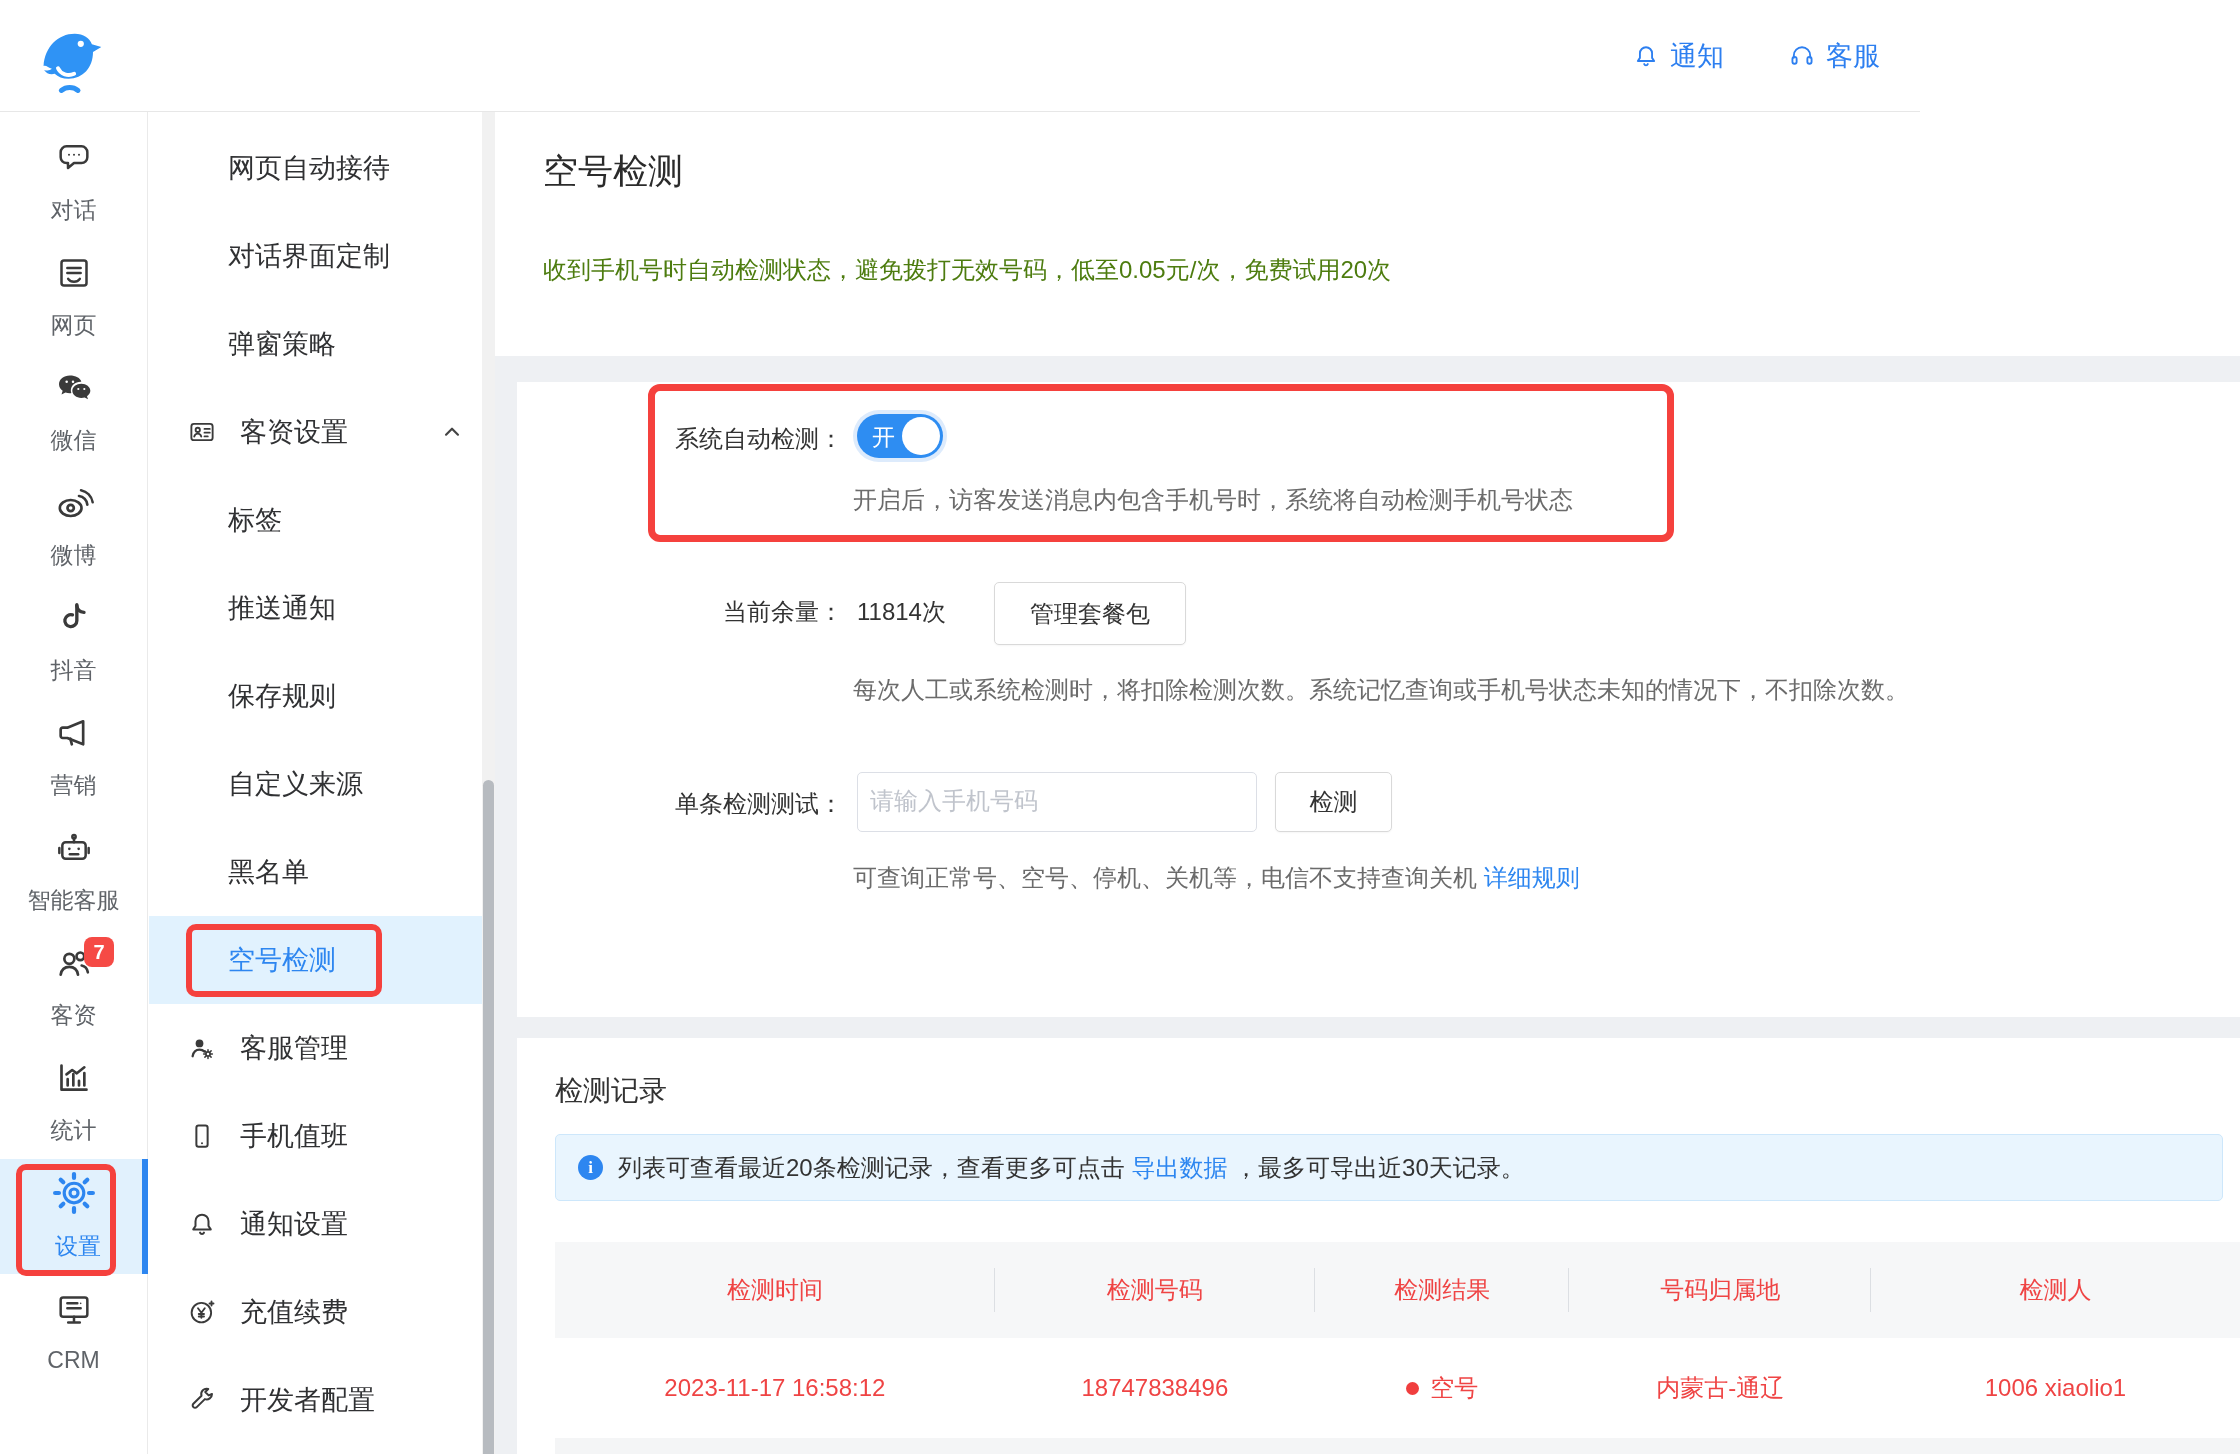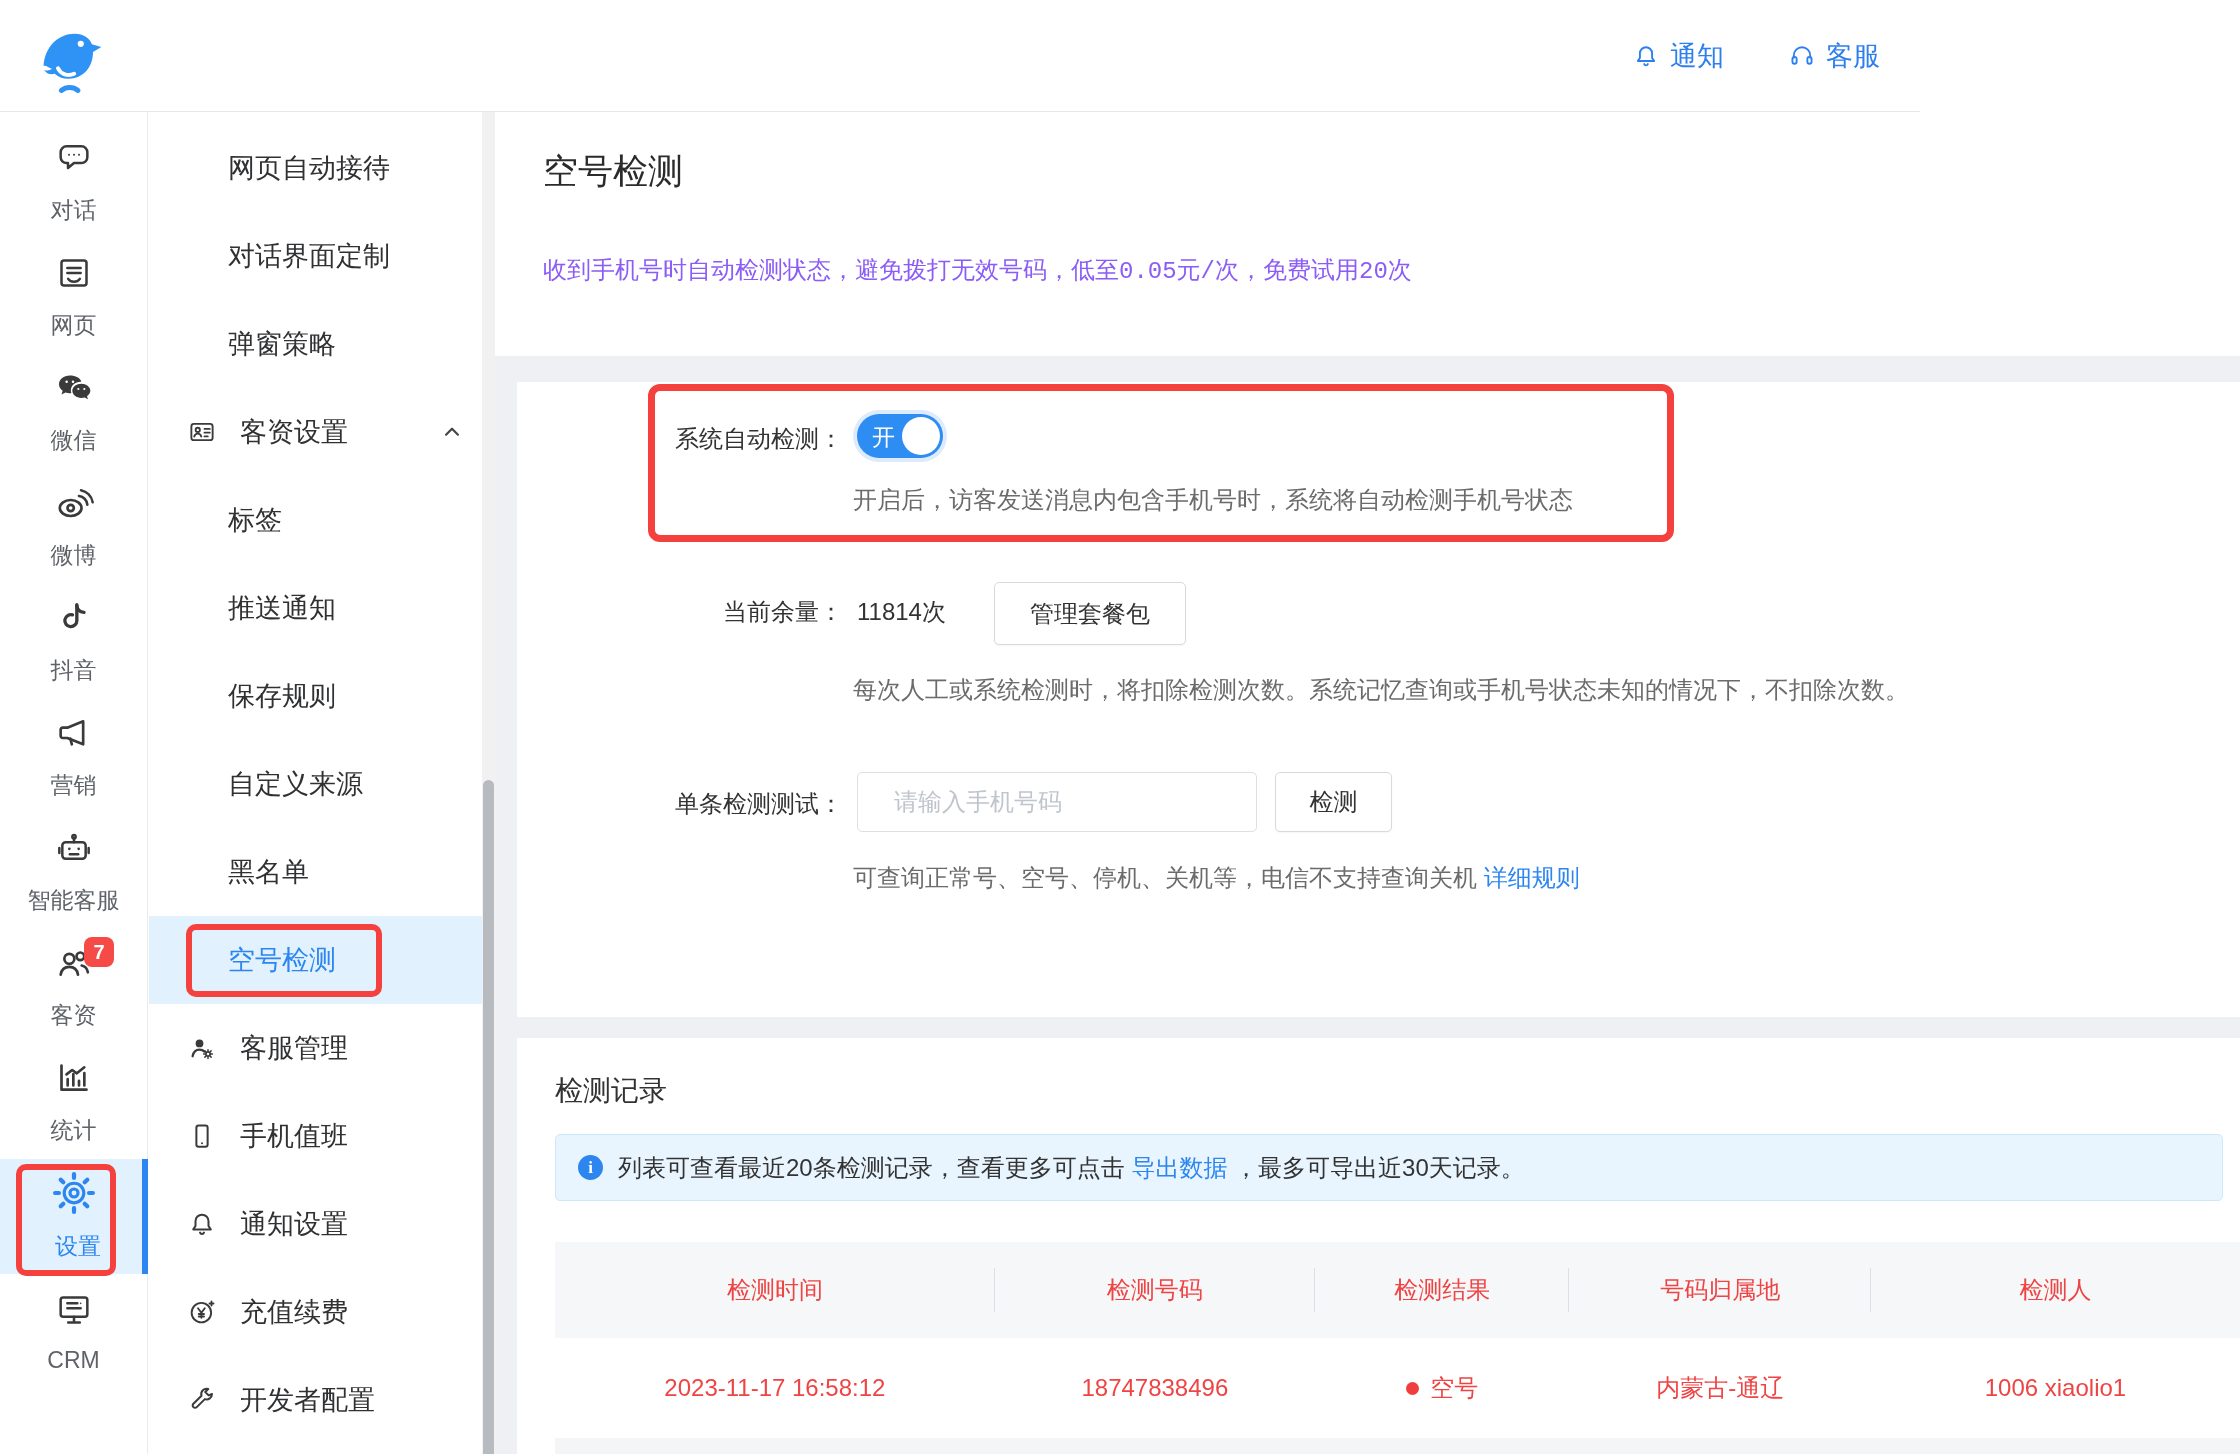--- a/index.html
+++ b/index.html
@@ -41,41 +41,41 @@
   .s2-item.active .abar { position:absolute; right:0; top:0; width:6px; height:100%;
     background:#2d86f0; }
   .chev { margin-left:auto; margin-right:30px; }
   .sb-track { position:absolute; right:0; top:0; width:13px; height:100%; background:#f1f1f1; }
   .sb-thumb { position:absolute; right:1px; top:668px; width:11px; height:700px;
     background:#b7bbc0; border-radius:6px; }
   
   .main { position:absolute; left:495px; top:112px; right:0; bottom:0; background:#eef0f3; }
   .header-card { position:absolute; left:0; top:0; right:0; height:244px; background:#fff; }
   .page-title { position:absolute; left:48px; top:36px; font-size:35px; font-weight:500; color:#2b2b2b; }
-  .page-subtitle { position:absolute; left:48px; top:142px; font-size:24px; color:#8b5cf6;font-family:Liberation Mono, monospace; }
+  .page-subtitle { position:absolute; left:48px; top:142px; font-size:24px; color:#4d7c0f; }
   .card { position:absolute; left:22px; right:0; background:#fff; }
   .card2 { top:270px; height:635px; }
   .card3 { top:926px; height:416px; }
   .flabel { position:absolute; left:0; width:326px; text-align:right; font-size:24px; color:#333; }
   .fnote { position:absolute; left:336px; font-size:24px; color:#6b6b6b; }
   
   .toggle { position:absolute; left:340px; top:32px; width:86px; height:44px;
     background:#2e8df2; border-radius:22px; box-shadow:0 0 0 4px #ddebfc; cursor:pointer; }
   .toggle .t-lbl { position:absolute; left:15px; top:8px; color:#fff; font-size:23px; }
   .toggle .knob { position:absolute; right:3px; top:3px; width:38px; height:38px;
     background:#fff; border-radius:50%; }
   .btn { position:absolute; background:#fff; border:1px solid #d9d9d9; border-radius:5px;
     font-size:24px; color:#333; display:flex; align-items:center; justify-content:center;
     cursor:pointer; box-shadow:0 1px 2px rgba(0,0,0,0.04); }
   .btn-manage { left:477px; top:200px; width:192px; height:63px; }
   .btn-detect { left:758px; top:390px; width:117px; height:60px; }
   .balance-val { position:absolute; left:340px; font-size:24px; color:#333; }
   .phone-input { position:absolute; left:340px; top:390px; width:400px; height:60px;
     border:1px solid #dcdfe6; border-radius:5px; font-size:24px; color:#333;
-    padding:0 36px; outline:none; font-family:Liberation Sans, sans-serif; }
+    padding:0 12px; outline:none; font-family:Liberation Mono, monospace; }
   .phone-input::placeholder { color:#c0c4cc; }
   .link { color:#2d86f0; cursor:pointer; }
   
   .rec-title { position:absolute; left:38px; top:34px; font-size:28px; color:#333; font-weight:500; }
   .infobar { position:absolute; left:38px; top:96px; width:1668px; height:67px;
     background:#e9f5fe; border:1px solid #cde7fb; border-radius:5px;
     display:flex; align-items:center; padding-left:22px; font-size:24px; color:#333; }
   .info-ic { width:25px; height:25px; border-radius:50%; background:#2d86f0; color:#fff;
     font-size:17px; font-weight:bold; display:flex; align-items:center; justify-content:center;
     margin-right:15px; flex:0 0 auto; font-family:"Liberation Serif",serif; }

